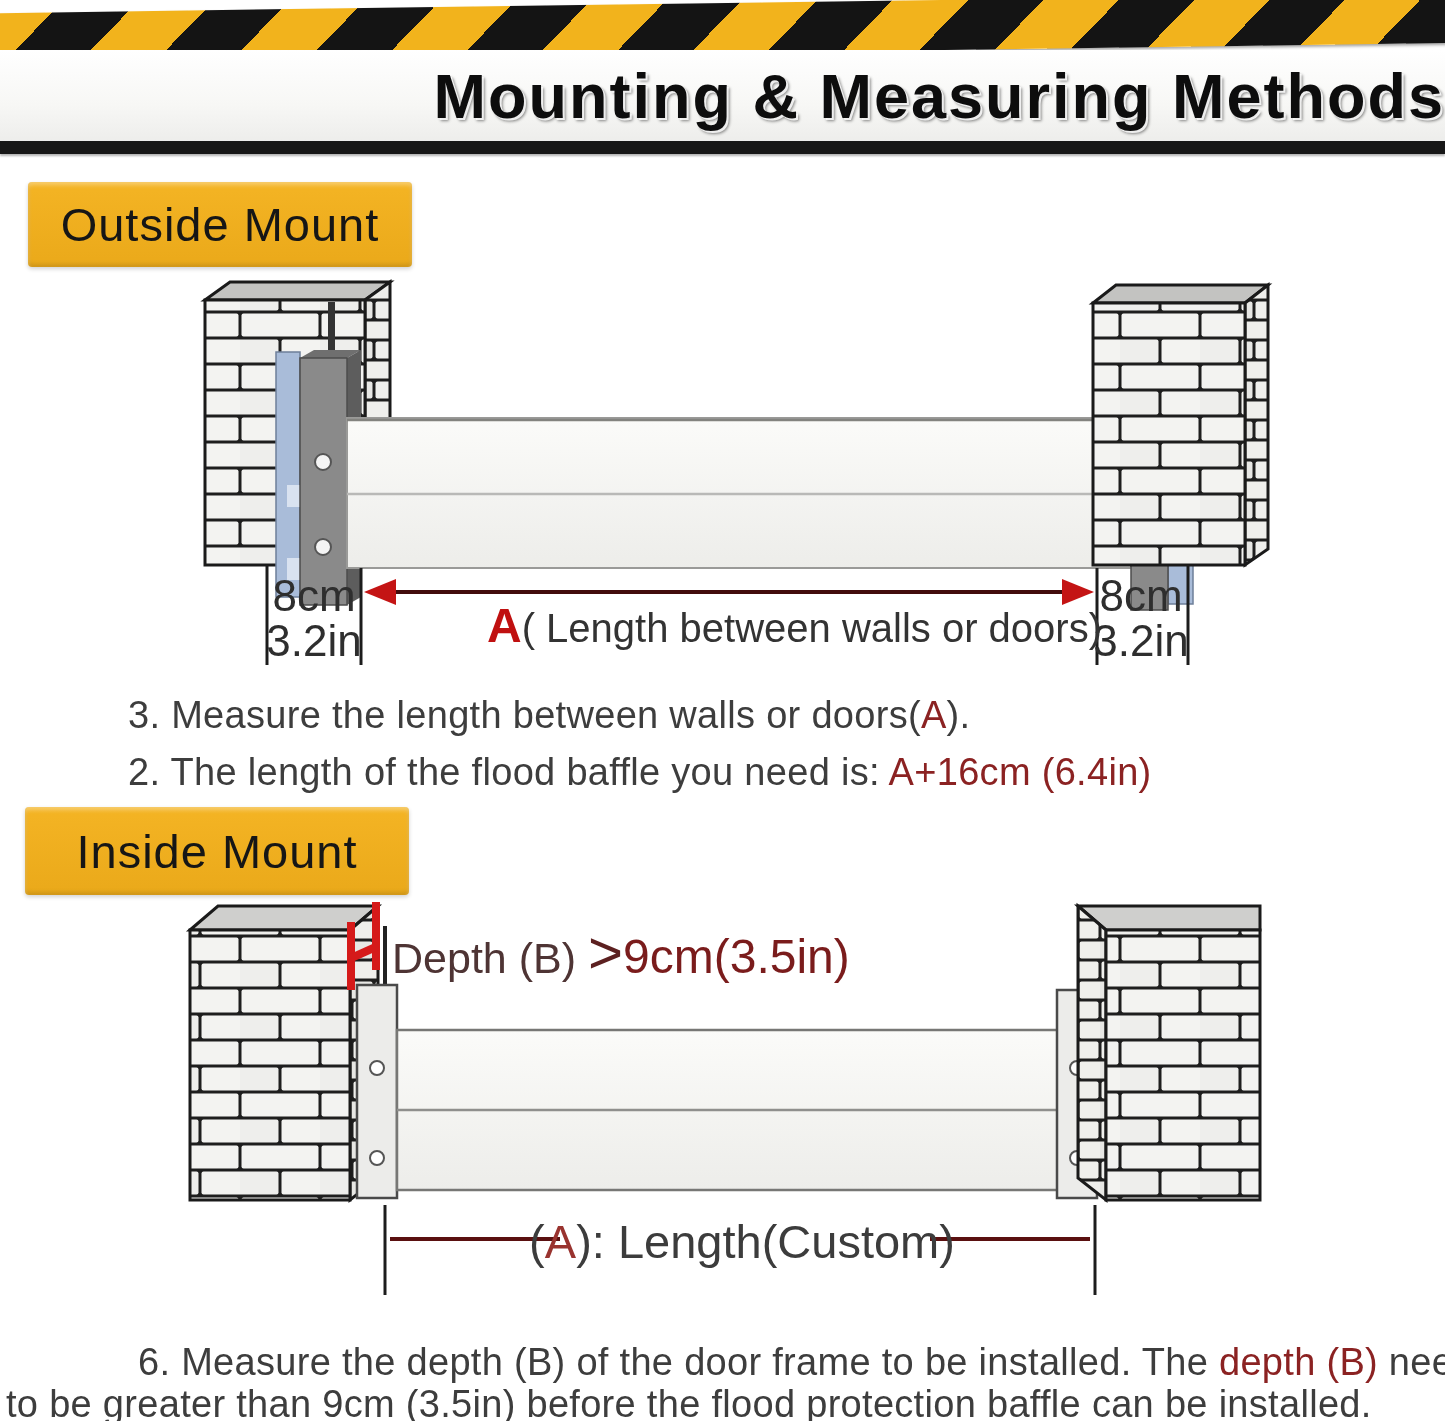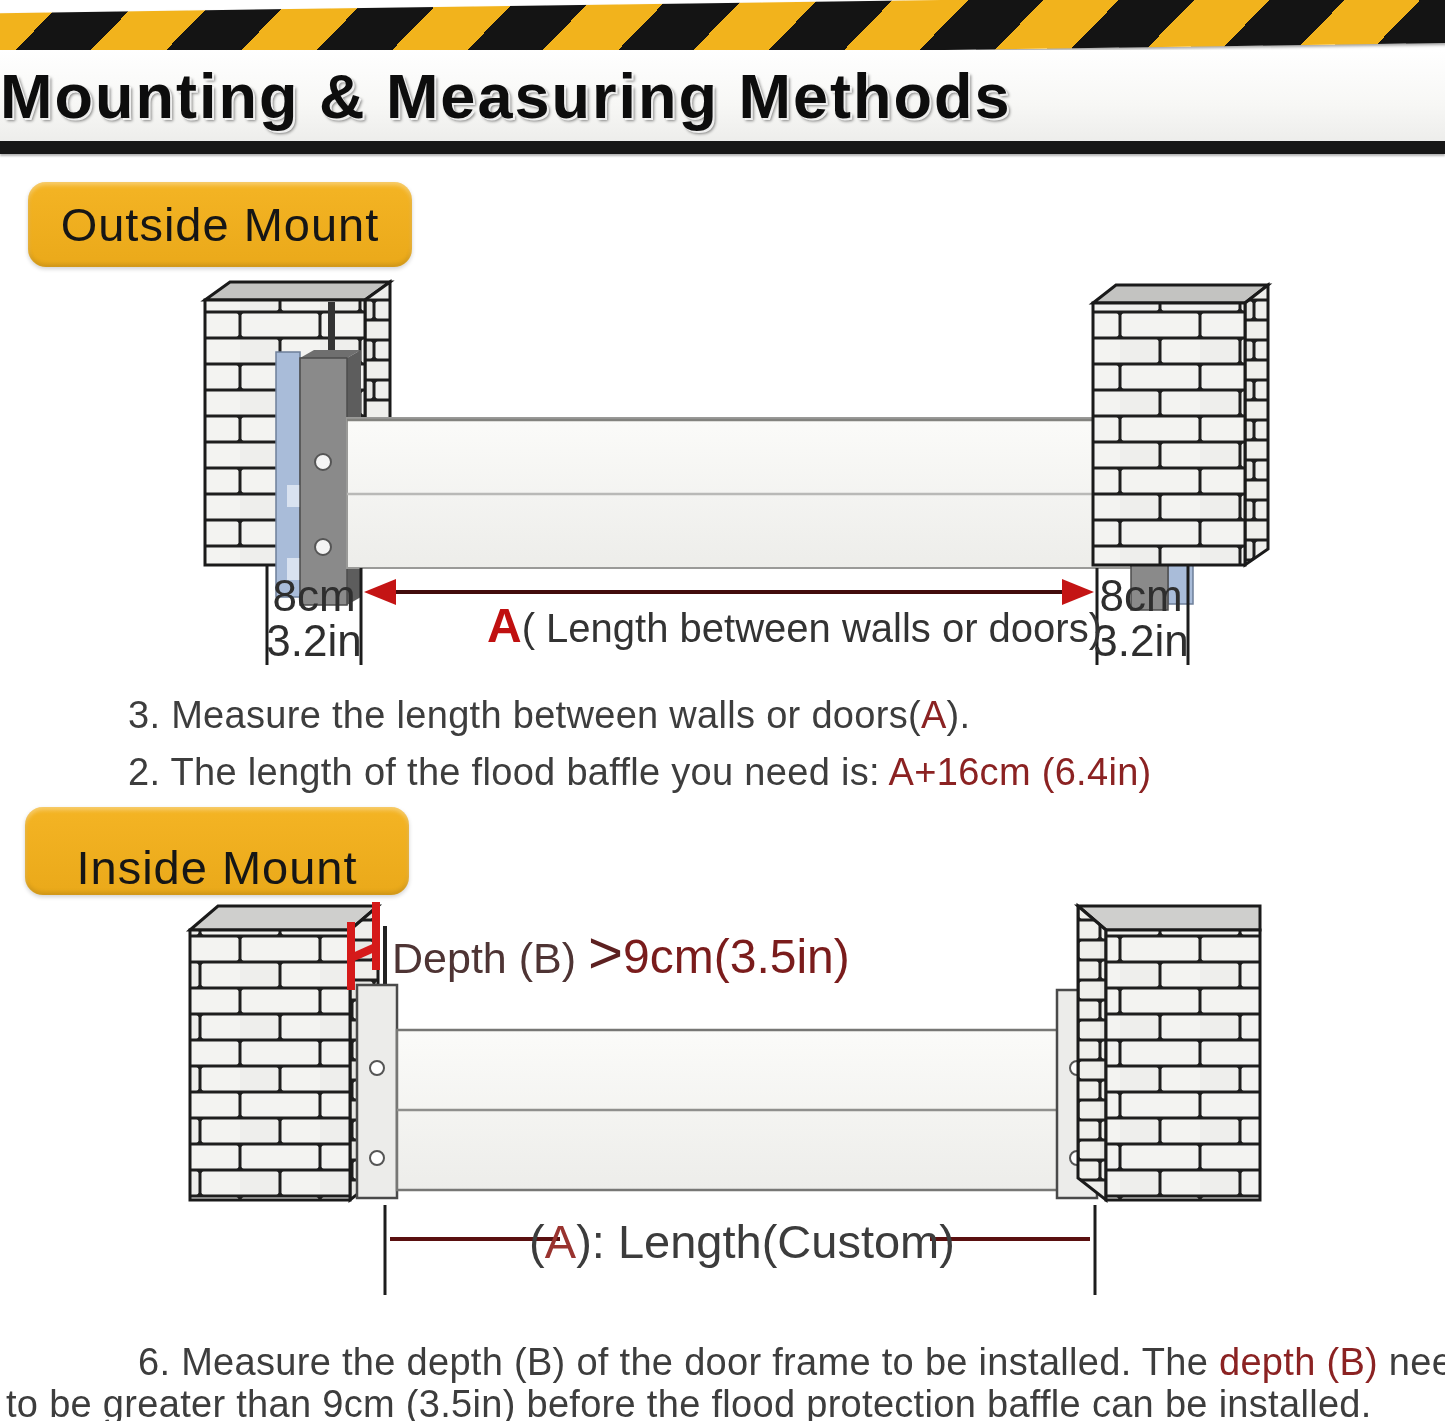--- a/index.html
+++ b/index.html
@@ -5,33 +5,33 @@
   html,body{margin:0;padding:0;background:#ffffff;}
   .page{position:relative;width:1445px;height:1421px;background:#ffffff;overflow:hidden;
         font-family:"Liberation Sans",sans-serif;}
 
   
   .hazard-band{position:absolute;top:3px;left:-24px;width:1500px;height:50px;
       background:repeating-linear-gradient(135deg,#f2b31c 0 54px,#141414 54px 108px);
       transform:rotate(-0.8deg);box-shadow:0 2px 3px rgba(0,0,0,.35);}
   .title-band{position:absolute;top:50px;left:0;width:1445px;height:92px;
       background:linear-gradient(180deg,#ffffff 0%,#f7f7f5 60%,#ededeb 100%);
-      display:flex;align-items:center;justify-content:flex-start;}
+      display:flex;align-items:center;justify-content:flex-end;}
   .title-band .title{font-size:63px;font-weight:700;letter-spacing:2px;color:#0d0d0d;
       text-shadow:2px 2px 0 rgba(255,255,255,.85),3px 3px 3px rgba(0,0,0,.45);}
   .title-underbar{position:absolute;top:141px;left:0;width:1445px;height:13px;background:#171717;
       box-shadow:0 2px 2px rgba(0,0,0,.3);}
 
   
   .badge{position:absolute;background:linear-gradient(180deg,#f4b424 0%,#eaa91a 100%);
-      border-radius:18px;display:flex;align-items:center;justify-content:center;
+      border-radius:4px;display:flex;align-items:center;justify-content:center;
       font-size:47px;color:#161616;letter-spacing:1px;
       box-shadow:inset 0 3px 4px rgba(255,255,255,.35), inset 0 -3px 4px rgba(0,0,0,.12), 0 2px 4px rgba(0,0,0,.18);}
   .badge-outside{left:28px;top:182px;width:384px;height:85px;}
-  .badge-inside{left:25px;top:807px;width:384px;height:88px;align-items:flex-end;}
+  .badge-inside{left:25px;top:807px;width:384px;height:88px;}
 
   
   .diagram{position:absolute;left:0;width:1445px;}
   .diagram-outside{top:270px;height:420px;}
   .diagram-inside{top:890px;height:420px;}
 
   
   .note{position:absolute;font-size:38px;color:#3d3d3d;letter-spacing:.3px;white-space:nowrap;}
   .note .em{color:#8b2222;}
 </style>

